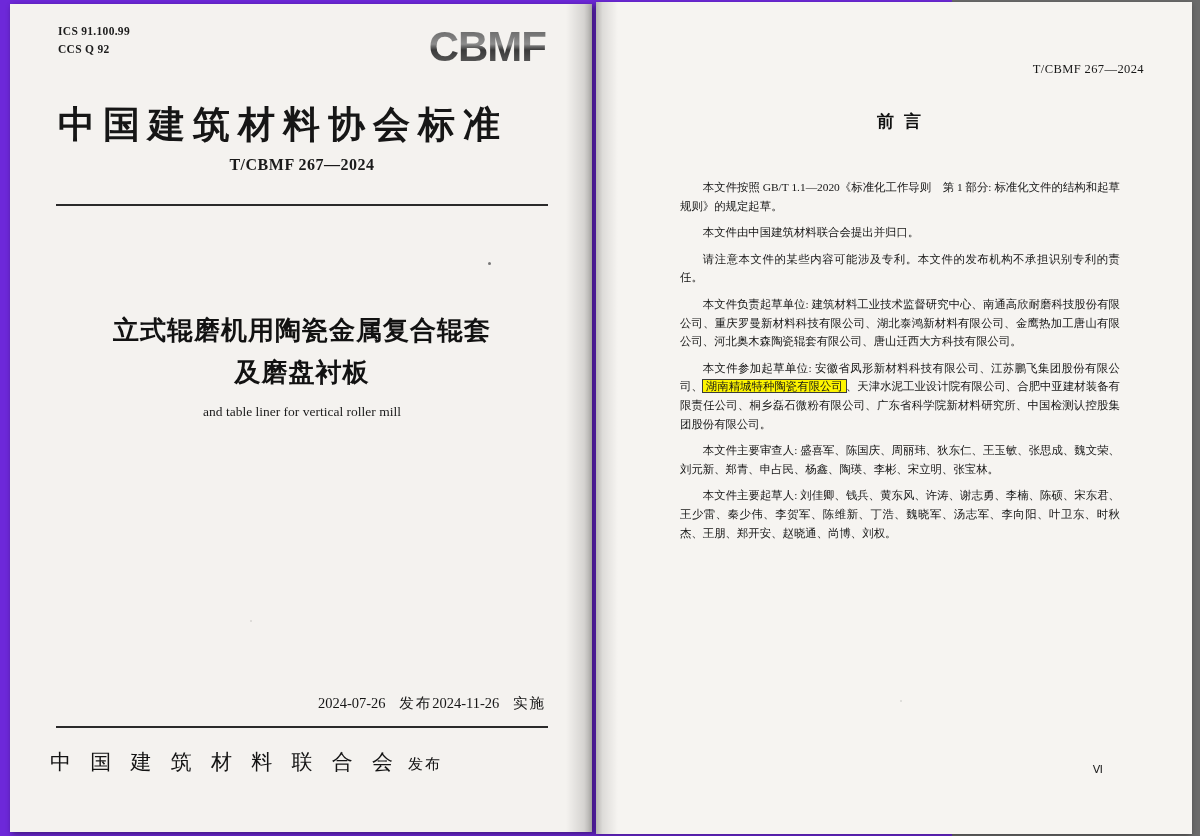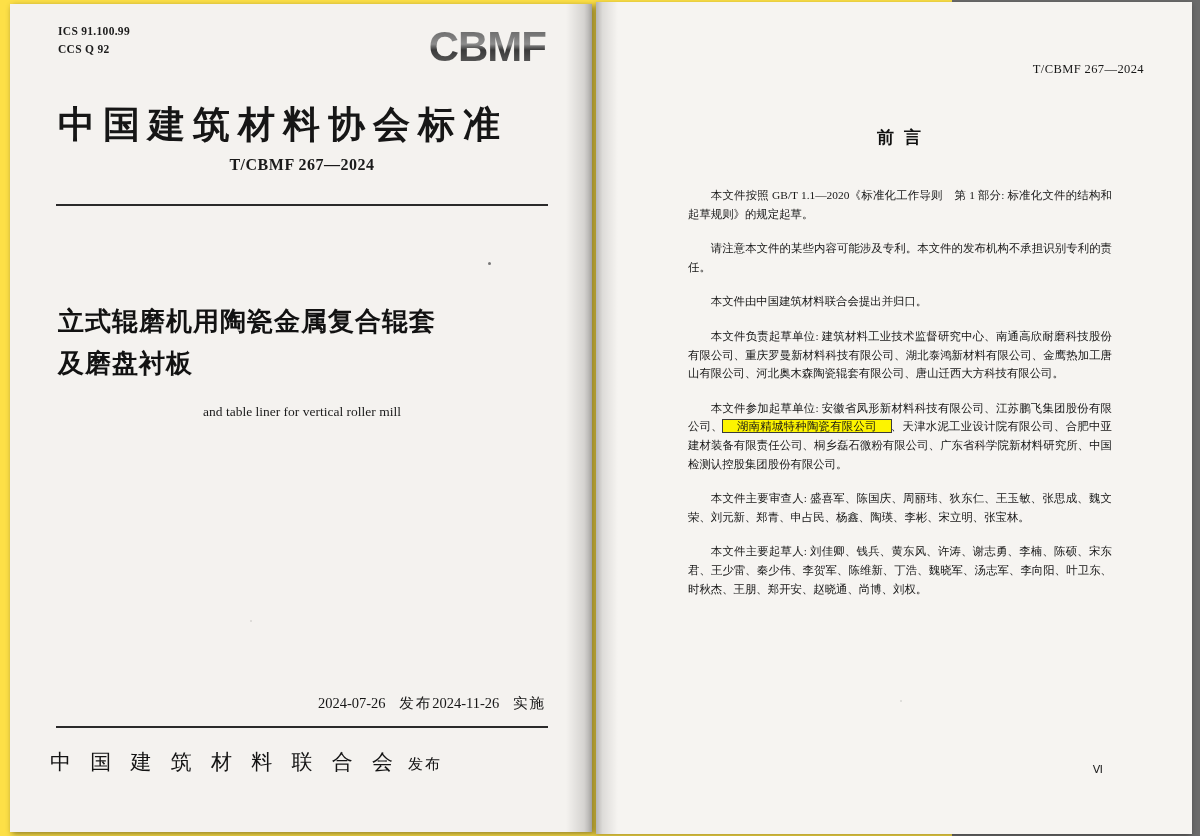--- a/index.html
+++ b/index.html
@@ -10,21 +10,21 @@
   body {
     width: 1200px;
     height: 836px;
     overflow: hidden;
     font-family: "Liberation Serif", serif;
   }
   .scan {
     position: relative;
     width: 952px;
     height: 836px;
-    background: #fde047;
+    background: #6d28d9;
   }
   
   .page-left {
     position: absolute;
     left: 10px;
     top: 4px;
     width: 582px;
     height: 828px;
     background: #f4f2ef;
     box-shadow: 2px 2px 6px rgba(0,0,0,0.45);
@@ -110,23 +110,23 @@
     position: absolute;
     left: 46px;
     top: 200px;
     width: 492px;
     height: 2px;
     background: #2a2a2a;
   }
   .doc-title {
     position: absolute;
     left: 48px;
-    top: 297px;
-    width: 488px;
-    text-align: left;
+    top: 306px;
+    width: 488px;
+    text-align: center;
     font-family: "Liberation Serif", serif;
     font-size: 26px;
     font-weight: bold;
     color: #121212;
     line-height: 42px;
     letter-spacing: 1px;
   }
   .doc-title-en {
     position: absolute;
     left: 48px;
@@ -191,21 +191,21 @@
     right: 48px;
     top: 60px;
     font-family: "Liberation Serif", serif;
     font-size: 12.5px;
     color: #181818;
     letter-spacing: 0.4px;
   }
   .fw-title {
     position: absolute;
     left: 0;
-    top: 124px;
+    top: 108px;
     width: 596px;
     text-align: center;
     font-family: "Liberation Serif", serif;
     font-size: 17px;
     font-weight: bold;
     letter-spacing: 10px;
     color: #111;
     padding-left: 20px;
     box-sizing: border-box;
   }
@@ -214,27 +214,27 @@
     left: 76px;
     top: 168px;
     width: 456px;
     font-family: "Liberation Serif", serif;
     font-size: 11.4px;
     line-height: 18.6px;
     color: #161616;
     text-align: justify;
   }
   .fw-body p {
-    margin: 16px;
+    margin: 8px;
     text-indent: 2em;
   }
   .hl-box {
     background: #fdf400;
     outline: 1px solid #3b3b3b;
-    padding: 0 14px;
+    padding: 0 3px;
   }
   .page-num {
     position: absolute;
     right: 88px;
     bottom: 58px;
     font-family: "Liberation Serif", serif;
     font-size: 11px;
     color: #222;
     letter-spacing: 1px;
   }
@@ -288,22 +288,22 @@
   </div>
 
   <div class="page-right">
 
     <div class="hdr-code">T/CBMF 267—2024</div>
 
     <div class="fw-title">前言</div>
 
     <div class="fw-body">
       <p>本文件按照 GB/T 1.1—2020《标准化工作导则　第 1 部分: 标准化文件的结构和起草规则》的规定起草。</p>
+      <p>本文件由中国建筑材料联合会提出并归口。</p>
       <p>请注意本文件的某些内容可能涉及专利。本文件的发布机构不承担识别专利的责任。</p>
-      <p>本文件由中国建筑材料联合会提出并归口。</p>
       <p>本文件负责起草单位: 建筑材料工业技术监督研究中心、南通高欣耐磨科技股份有限公司、重庆罗曼新材料科技有限公司、湖北泰鸿新材料有限公司、金鹰热加工唐山有限公司、河北奥木森陶瓷辊套有限公司、唐山迁西大方科技有限公司。</p>
       <p><span>本文件参加起草单位: 安徽省凤形新材料科技有限公司、江苏鹏飞集团股份有限公司、</span><span class="hl-box">湖南精城特种陶瓷有限公司</span><span>、天津水泥工业设计院有限公司、合肥中亚建材装备有限责任公司、桐乡磊石微粉有限公司、广东省科学院新材料研究所、中国检测认控股集团股份有限公司。</span></p>
       <p>本文件主要审查人: 盛喜军、陈国庆、周丽玮、狄东仁、王玉敏、张思成、魏文荣、刘元新、郑青、申占民、杨鑫、陶瑛、李彬、宋立明、张宝林。</p>
       <p>本文件主要起草人: 刘佳卿、钱兵、黄东风、许涛、谢志勇、李楠、陈硕、宋东君、王少雷、秦少伟、李贺军、陈维新、丁浩、魏晓军、汤志军、李向阳、叶卫东、时秋杰、王朋、郑开安、赵晓通、尚博、刘权。</p>
     </div>
 
     <div class="page-num">Ⅵ</div>
   </div>
 
   <div class="speck" style="left:250px; top:620px; width:2px; height:2px;"></div>

